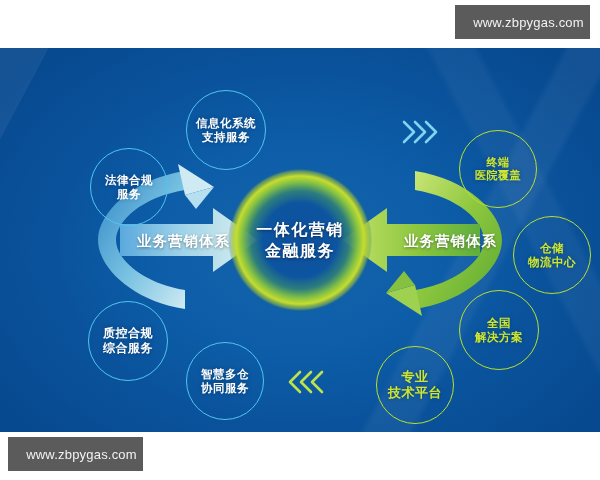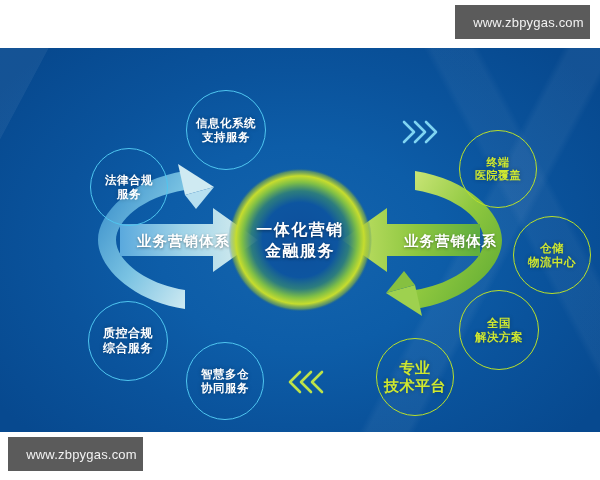--- a/index.html
+++ b/index.html
@@ -191,21 +191,21 @@
     <div class="node lime" style="left:513px; top:168px; width:78px; height:78px; font-size:11.5px;">
       <span class="ln">仓储</span>
       <span class="ln">物流中心</span>
     </div>
 
     <div class="node lime" style="left:459px; top:242px; width:80px; height:80px; font-size:11.5px;">
       <span class="ln">全国</span>
       <span class="ln">解决方案</span>
     </div>
 
-    <div class="node lime" style="left:376px; top:290px; width:78px; height:78px; font-size:15px;">
+    <div class="node lime" style="left:376px; top:298px; width:78px; height:78px; font-size:13px;">
       <span class="ln">专业</span>
       <span class="ln">技术平台</span>
     </div>
 
   </div>
 
   <div class="wm" id="wm-bottom">www.zbpygas.com</div>
 
 </div>
 

